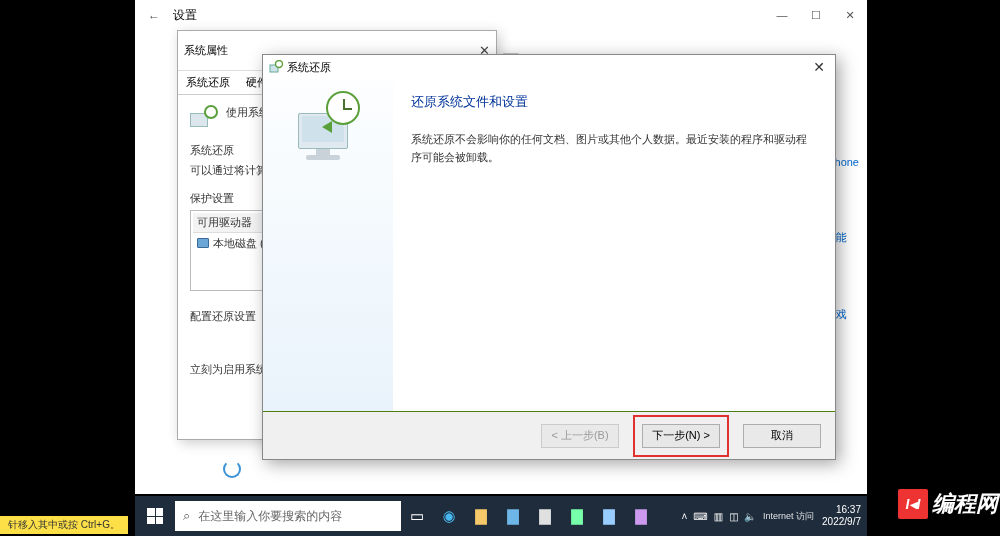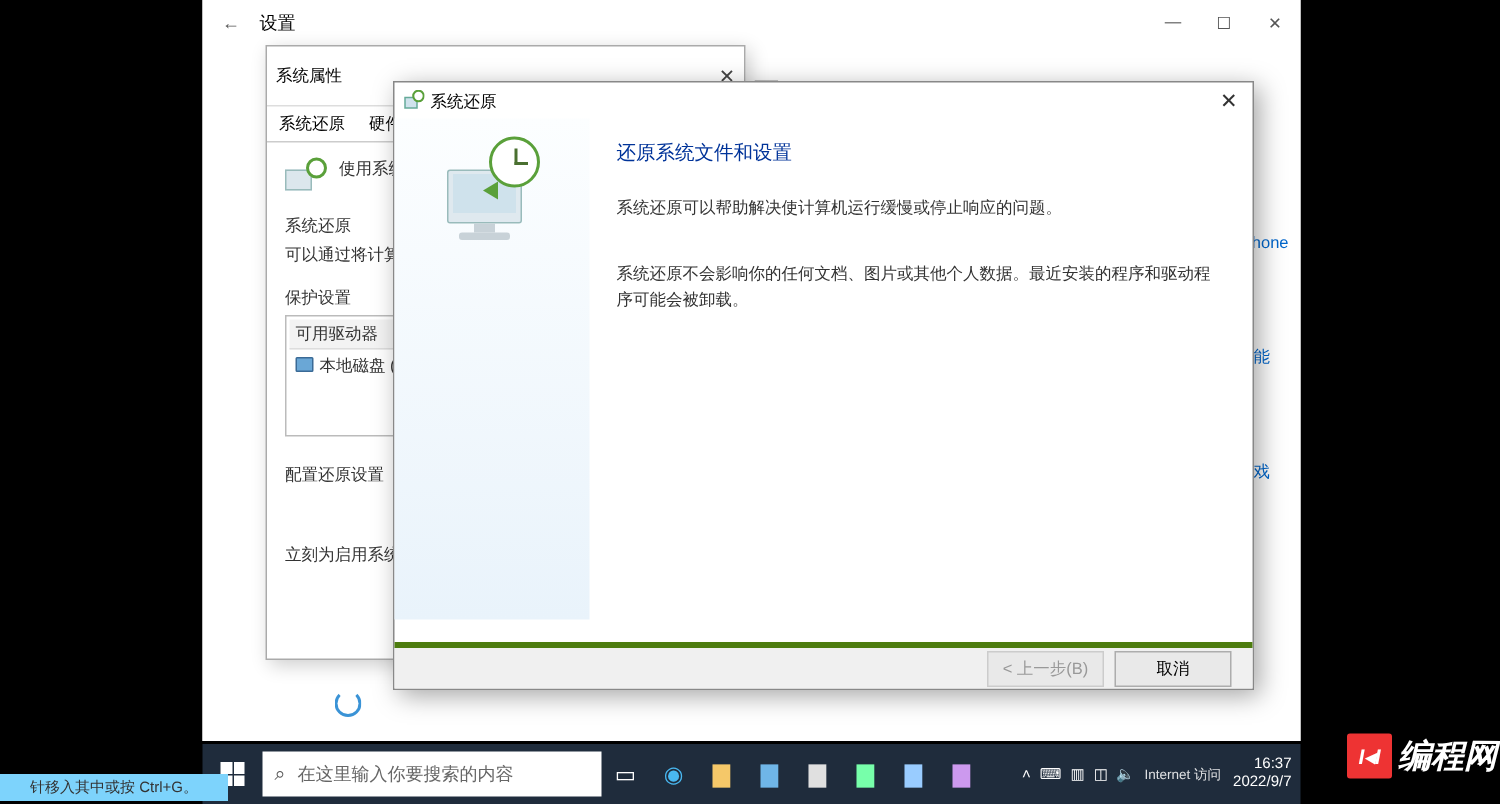--- a/index.html
+++ b/index.html
@@ -49,21 +49,21 @@
 .monitor-base { position:absolute; left:14px; top:64px; width:34px; height:5px; background:#c8d2d8; border-radius:2px; }
 .clock { position:absolute; left:34px; top:0; width:34px; height:34px; border-radius:50%; background:#fff; border:2px solid #5aa03a; }
 .clock::before { content:""; position:absolute; left:15px; top:6px; width:2px; height:11px; background:#4a7030; }
 .clock::after { content:""; position:absolute; left:15px; top:15px; width:9px; height:2px; background:#4a7030; }
 .arrow-back { position:absolute; left:30px; top:30px; width:0; height:0; border-top:6px solid transparent; border-bottom:6px solid transparent; border-right:10px solid #5aa03a; }
 
 .restore-right { flex: 1; padding: 14px 20px 10px 18px; font-size: 11px; color: #222; }
 .restore-right h2 { font-size: 13px; font-weight: normal; color: #003399; margin-bottom: 20px; }
 .restore-p { margin-bottom: 26px; line-height: 1.6; font-size: 11px; color: #333; }
 
-.restore-footer { position: absolute; left: 0; right: 0; bottom: 0; height: 31px; background: #f0f0f0; border-top: 4px solid #4d7c0f; display: flex; align-items: center; justify-content: flex-end; padding-right: 14px; gap: 7px; }
+.restore-footer { position: absolute; left: 0; right: 0; bottom: 0; height: 48px; background: #f0f0f0; border-top: 1px solid #4d7c0f; display: flex; align-items: center; justify-content: flex-end; padding-right: 14px; gap: 20px; }
 .btn { min-width: 78px; height: 24px; font-size: 11px; background: #e9e9e9; border: 1px solid #adadad; cursor: pointer; padding: 0 8px; }
 .btn:disabled { color: #999; border-color: #ccc; cursor: default; }
 .btn.primary { background: #e7e7e7; }
 .focus-ring { outline: 2px solid #e03030; outline-offset: 4px; padding: 3px; }
 
 
 .rhints { position:absolute; right: 8px; top: 156px; font-size: 11px; color: #0066cc; text-align: left; }
 .rhints div { margin-bottom: 62px; }
 
 
@@ -79,21 +79,21 @@
 .tb-search .sicon { font-size:13px; color:#555; }
 .tb-icons { display:flex; height:40px; }
 .tb-icons > div { width:32px; display:flex; align-items:center; justify-content:center; cursor:pointer; font-size:15px; }
 .tb-tray { margin-left:auto; display:flex; align-items:center; gap:6px; padding-right:6px; font-size:10px; }
 .tb-clock { text-align:right; line-height:1.2; font-size:10px; }
 .tb-netlabel { font-size:9px; opacity:.85; margin-right:2px; }
 
 
 .side-right { position:absolute; right:2px; bottom:17px; color:#fff; font-size:22px; font-weight:bold; display:flex; align-items:center; gap:4px;font-style:italic; }
 .logo-box { width:30px; height:30px; background:#e33; display:flex; align-items:center; justify-content:center; font-size:14px; color:#fff; border-radius:2px; }
-.footer-hint { position:absolute; left:0; bottom:2px; color:#333; background:#7dd3fc; font-size:10px; padding:2px 20px; }
+.footer-hint { position:absolute; left:0; bottom:2px; color:#333; background:#fde047; font-size:10px; padding:2px 8px; }
 </style>
 </head>
 <body>
 
 <div class="desktop-area">
 
   <div class="settings-win">
     <div class="settings-titlebar">
       <span class="back">←</span>
       <span class="title">设置</span>
@@ -171,26 +171,28 @@
           <div class="monitor-body"></div>
           <div class="monitor-screen"></div>
           <div class="monitor-stand"></div>
           <div class="monitor-base"></div>
           <div class="clock"></div>
           <div class="arrow-back"></div>
         </div>
       </div>
       <div class="restore-right">
         <h2>还原系统文件和设置</h2>
-        <p class="restore-p">系统还原可以帮助解决使计算机运行缓慢或停止响应的问题。</p>
         <p class="restore-p">系统还原不会影响你的任何文档、图片或其他个人数据。最近安装的程序和驱动程序可能会被卸载。</p>
       </div>
     </div>
     <div class="restore-footer">
       <button class="btn" disabled="">&lt; 上一步(B)</button>
+      <span class="focus-ring">
+        <button class="btn primary">下一步(N) &gt;</button>
+      </span>
       <button class="btn">取消</button>
     </div>
   </div>
 </div>
 
 <div class="taskbar">
   <div class="tb-start">
     <div class="win-logo">
         <div></div>
         <div></div>

